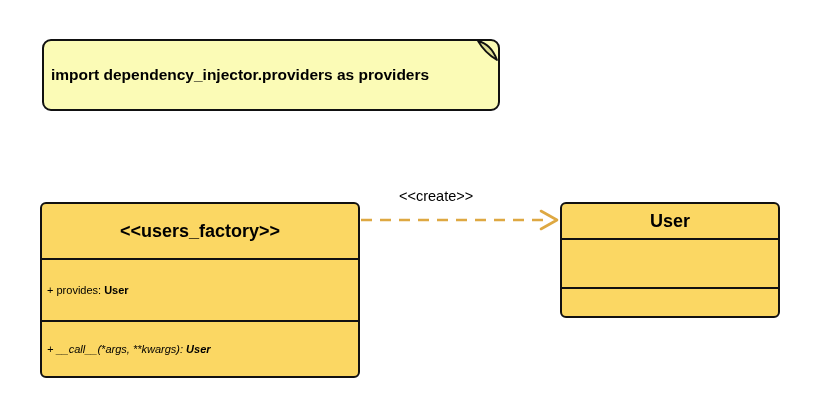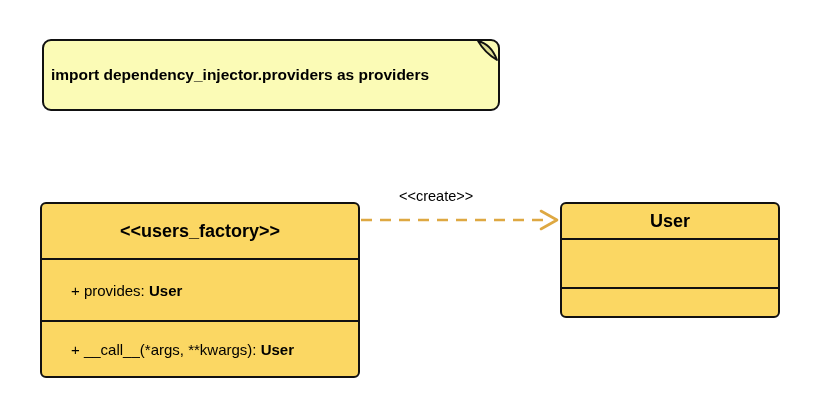--- a/index.html
+++ b/index.html
@@ -74,26 +74,26 @@
     text-align: center;
   }
   .factory .uml-header { height: 54px; }
   .user .uml-header    { height: 34px; line-height: 32px; }
   .uml-compartment {
     border-top: 2px solid var(--border);
     display: flex;
     align-items: center;
   }
   .factory .attrs   { height: 62px; }
-  .factory .methods { flex: 1; }
+  .factory .methods { flex: 1; font-style: italic; }
   .user .attrs      { height: 49px; }
   .user .methods    { flex: 1; }
   .member {
-    font-size: 15px;
-    padding-left: 29px;
+    font-size: 11px;
+    padding-left: 5px;
     white-space: nowrap;
   }
   .member b { font-weight: bold; }
   
   .create-label {
     position: absolute;
     left: 399px; top: 188px;
     width: 120px;
     font-size: 14.5px;
     white-space: nowrap;

